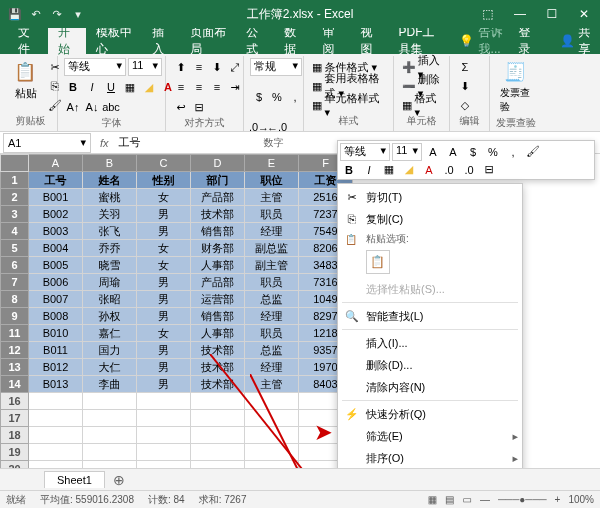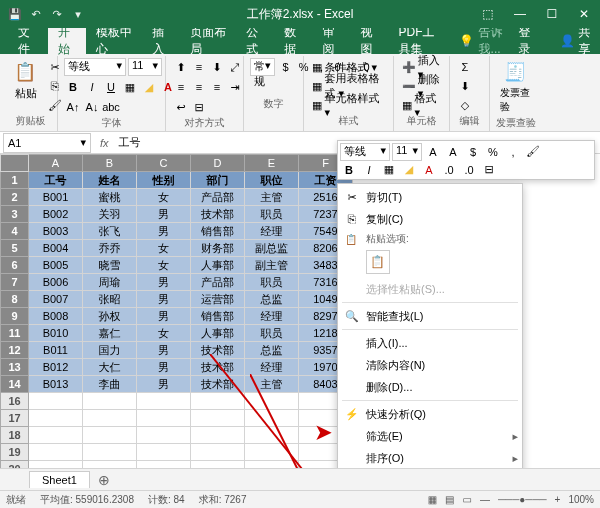--- a/index.html
+++ b/index.html
@@ -48,21 +48,21 @@
 .ctx-item{height:22px;display:flex;align-items:center;padding:0 4px 0 28px;position:relative}
 .ctx-item.header{color:#666;font-size:10px;height:18px}
 .ctx-item.disabled{color:#aaa}
 .ctx-item.hl{background:#cde4f7}
 .ctx-icon{position:absolute;left:6px;width:16px;text-align:center}
 .ctx-arrow{margin-left:auto;color:#666}
 .ctx-sep{height:1px;background:#e0e0e0;margin:2px 4px}
 .paste-opts{display:flex;gap:2px;padding:2px 4px 4px 28px}
 .po{width:24px;height:24px;border:1px solid #ccc;display:flex;align-items:center;justify-content:center;font-size:12px}
 .red-arrow{position:absolute;left:315px;top:420px;font-size:20px;color:#c00;font-weight:bold}
-.sheet-tabs{position:absolute;bottom:18px;left:0;right:0;height:22px;background:#f3f3f3;border-top:1px solid #d4d4d4;display:flex;align-items:center;padding-left:29px;font-size:11px}
+.sheet-tabs{position:absolute;bottom:18px;left:0;right:0;height:22px;background:#f3f3f3;border-top:1px solid #d4d4d4;display:flex;align-items:center;padding-left:44px;font-size:11px}
 .stab{padding:2px 12px;background:#fff;border:1px solid #ccc;border-bottom:none}
 .stab-add{padding:0 8px;font-size:14px;color:#666}
 .status{position:absolute;bottom:0;left:0;right:0;height:18px;background:#f3f3f3;border-top:1px solid #d4d4d4;display:flex;align-items:center;font-size:10px;color:#555;padding:0 6px;gap:14px}
 .status .right{margin-left:auto;display:flex;gap:8px;align-items:center}
 .u{text-decoration:underline}
 </style>
 </head>
 <body>
 
 <div class="titlebar">
@@ -163,21 +163,21 @@
           <div class="mini-btn">⇥</div>
         </div>
       <div style="display:flex">
           <div class="mini-btn">↩</div>
           <div class="mini-btn">⊟</div>
         </div>
     </div>
     <div class="rgrp-label">对齐方式</div>
   </div>
   <div class="rgrp" style="width:60px">
-    <div class="rgrp-body" style="flex-direction:row;gap:2px">
+    <div class="rgrp-body" style="flex-direction:column;gap:12px">
       <div class="combo" style="width:52px">
           <span>常规</span>
           <span>▾</span>
         </div>
       <div style="display:flex">
           <div class="mini-btn">$</div>
           <div class="mini-btn">%</div>
           <div class="mini-btn">,</div>
         </div>
       <div style="display:flex">
@@ -478,24 +478,24 @@
   <div class="ctx-sep"></div>
   <div class="ctx-item">
       <span class="ctx-icon">🔍</span>
       <span>智能查找(L)</span>
     </div>
   <div class="ctx-sep"></div>
   <div class="ctx-item">
       <span>插入(I)...</span>
     </div>
   <div class="ctx-item">
+      <span>删除(D)...</span>
+    </div>
+  <div class="ctx-item">
       <span>清除内容(N)</span>
-    </div>
-  <div class="ctx-item">
-      <span>删除(D)...</span>
     </div>
   <div class="ctx-sep"></div>
   <div class="ctx-item">
       <span class="ctx-icon">⚡</span>
       <span>快速分析(Q)</span>
     </div>
   <div class="ctx-item">
       <span>筛选(E)</span>
       <span class="ctx-arrow">▸</span>
     </div>

